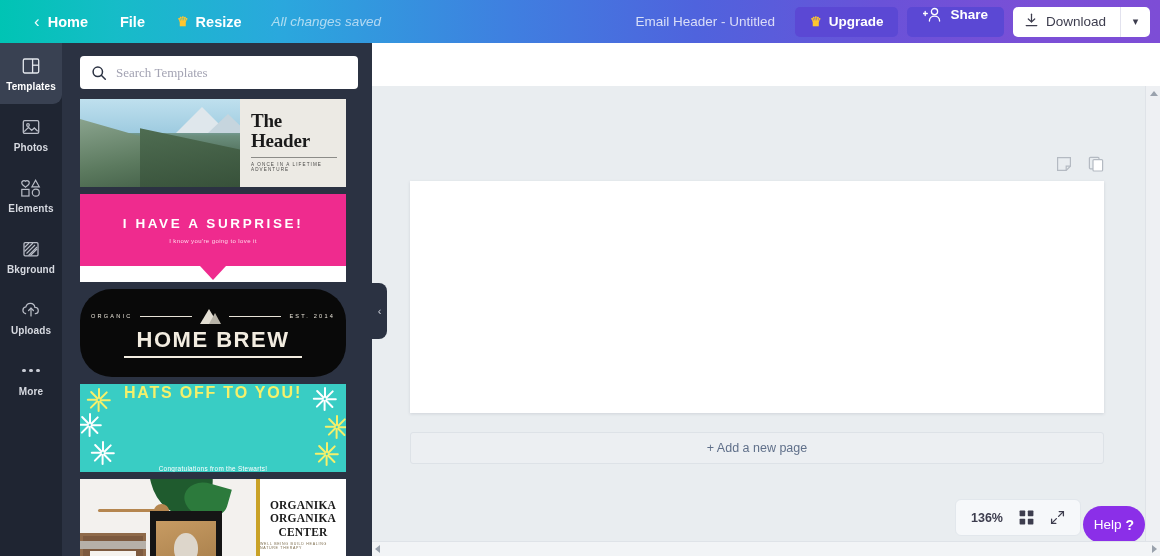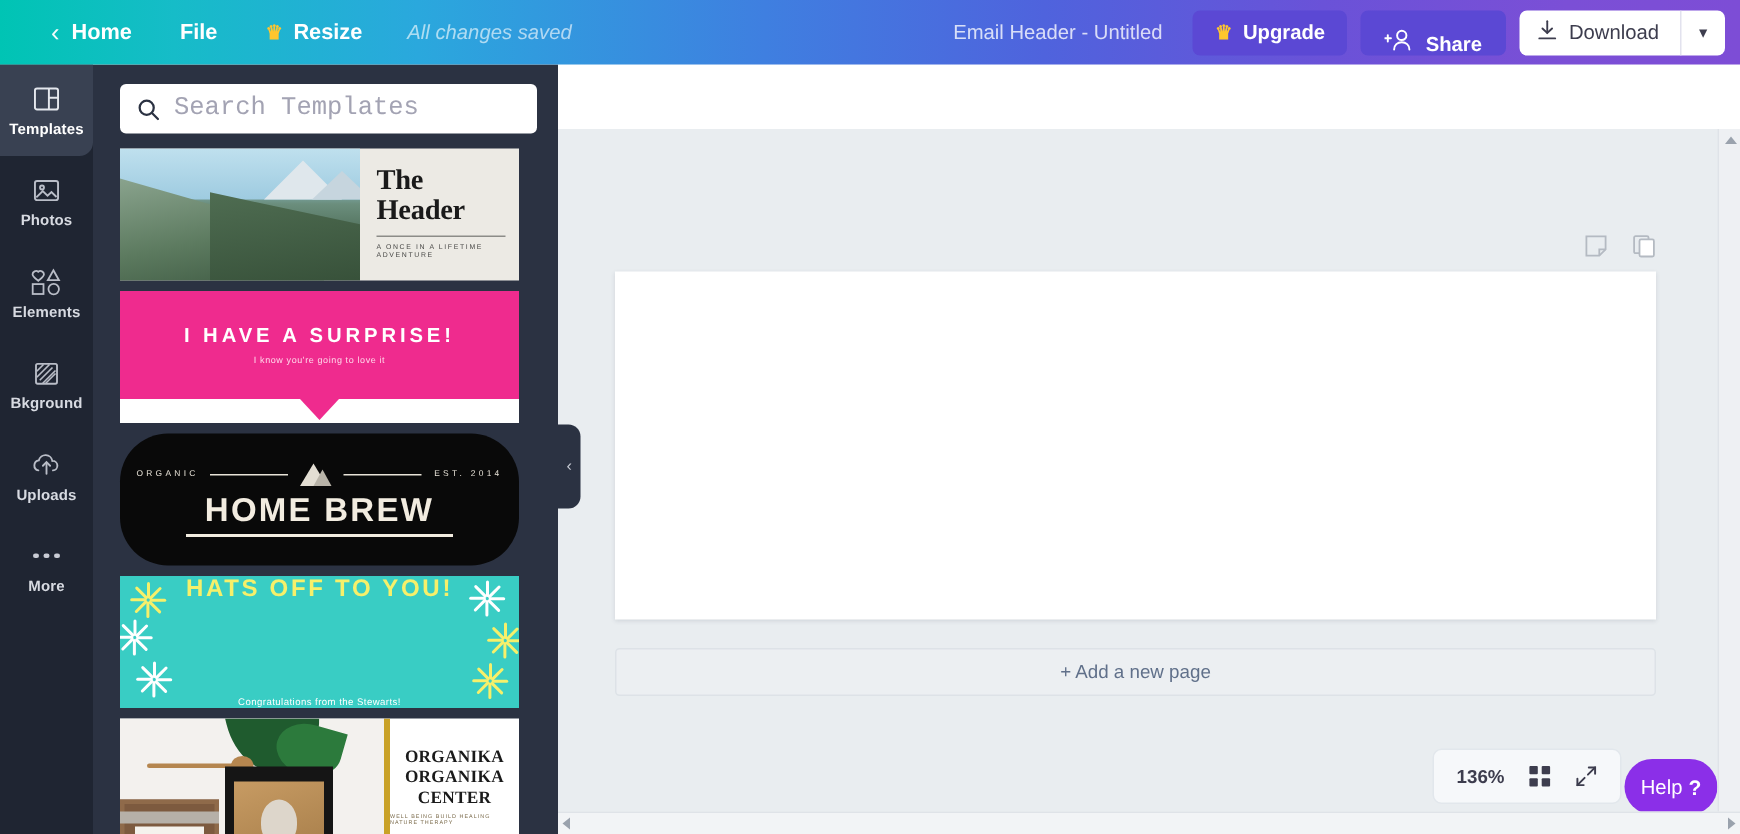--- a/index.html
+++ b/index.html
@@ -41,21 +41,21 @@
     margin-right: 11px; white-space: nowrap; cursor: pointer;
   }
   .btn-upgrade {
     display: flex; align-items: center; gap: 7px;
     background: #5b48d4; border-radius: 5px;
     height: 30px; padding: 0 15px;
     font-size: 13.5px; font-weight: bold; color: #fff; cursor: pointer;
   }
   .crown { font-size: 13px; color: #ffc62e; line-height: 1; }
   .btn-share {
-    display: flex; align-items: flex-end; gap: 8px;
+    display: flex; align-items: flex-start; gap: 8px;
     background: #5b48d4; border-radius: 5px;
     height: 30px; padding: 0 16px;
     font-size: 13.5px; font-weight: bold; color: #fff; cursor: pointer;
   }
   .btn-download-group {
     display: flex; align-items: stretch;
     background: #ffffff; border-radius: 5px; height: 30px;
     overflow: hidden; cursor: pointer;
   }
   .btn-download {
@@ -101,22 +101,22 @@
   }
   .search-wrap { padding: 13px 14px 10px 18px; }
   .search-box {
     position: relative; height: 33px;
     background: #ffffff; border-radius: 4px;
     display: flex; align-items: center; padding-left: 11px;
   }
   .search-ico { width: 16px; height: 16px; flex: 0 0 16px; }
   .search-input {
     border: none; outline: none; background: transparent;
-    font-family: Liberation Mono, monospace;
-    font-size: 17px; color: #ec4899;
+    font-family: Liberation Serif, serif;
+    font-size: 13px; color: #ec4899;
     margin-left: 9px; width: 230px; height: 30px;
   }
   .search-input::placeholder { color: #a3a3b3; }
 
   .tpl-list { padding: 0 14px 0 18px; }
   .tpl {
     position: relative;
     width: 266px; height: 88px;
     margin-bottom: 7px;
     overflow: hidden; cursor: pointer;

